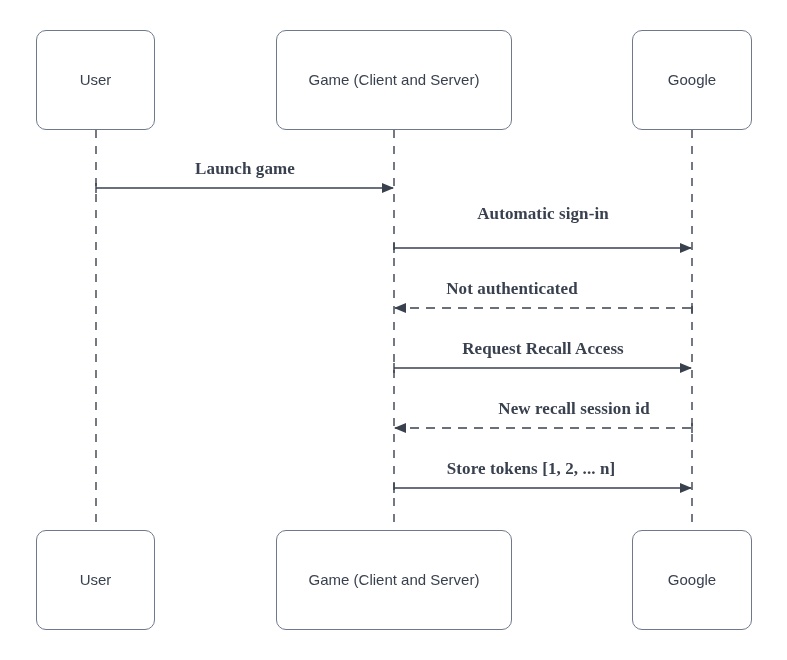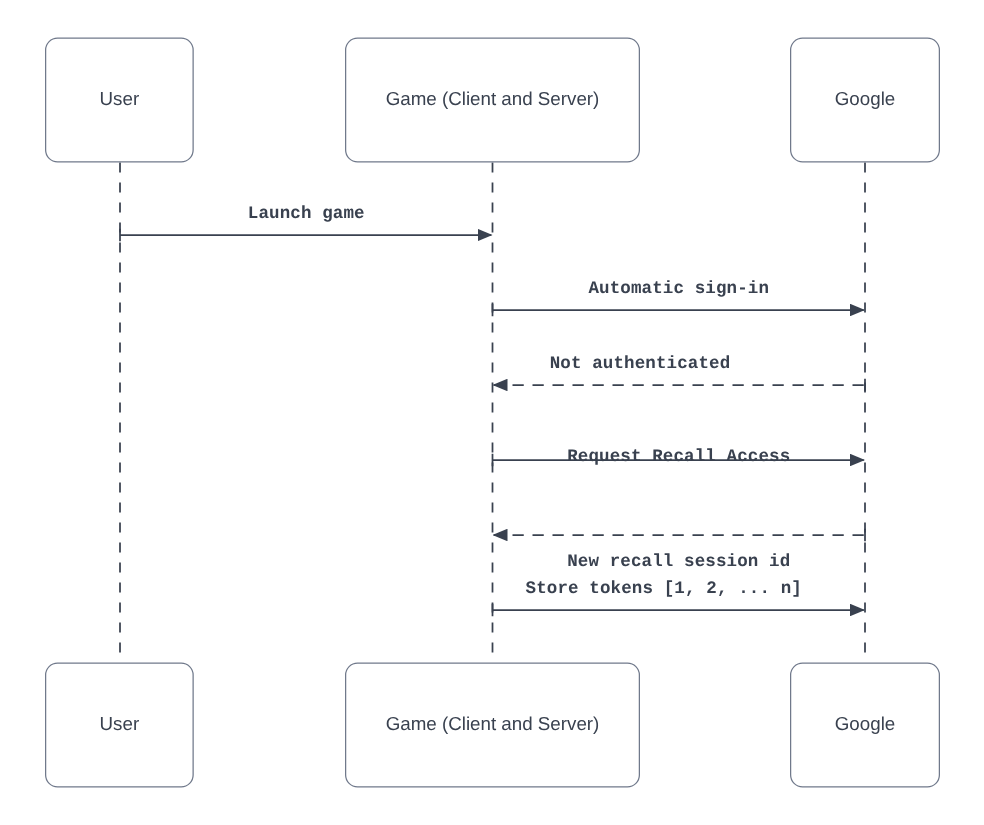--- a/index.html
+++ b/index.html
@@ -41,22 +41,22 @@
     font-family: "Liberation Sans", sans-serif;
     font-size: 15px;
     font-weight: 400;
     color: #39414f;
     line-height: 1.2;
     padding: 0 6px;
     white-space: nowrap;
   }
   .msg-label {
     position: absolute;
-    font-family: Liberation Mono, monospace;
-    font-size: 14px;
+    font-family: Liberation Serif, serif;
+    font-size: 17px;
     font-weight: 700;
     color: #39414f;
     white-space: nowrap;
     transform: translate(-50%, -100%);
     letter-spacing: 0.1px;
   }
 </style>
 </head>
 <body>
 
@@ -107,20 +107,20 @@
       </div>
       <div class="participant-box" style="left: 632px; top: 30px; width: 120px; height: 100px;">
         <span class="participant-label">Google</span>
       </div>
       <div class="participant-box" style="left: 632px; top: 530px; width: 120px; height: 100px;">
         <span class="participant-label">Google</span>
       </div>
     </div>
   <div id="labels-layer">
       <div class="msg-label" style="left: 245px; top: 179px;">Launch game</div>
-      <div class="msg-label" style="left: 543px; top: 239px;">Automatic sign-in</div>
+      <div class="msg-label" style="left: 543px; top: 224px;">Automatic sign-in</div>
       <div class="msg-label" style="left: 512px; top: 299px;">Not authenticated</div>
-      <div class="msg-label" style="left: 543px; top: 359px; margin-top: 15px;">Request Recall Access</div>
-      <div class="msg-label" style="left: 543px; top: 419px; margin-top: 39px;">New recall session id</div>
+      <div class="msg-label" style="left: 543px; top: 359px;">Request Recall Access</div>
+      <div class="msg-label" style="left: 574px; top: 419px;">New recall session id</div>
       <div class="msg-label" style="left: 531px; top: 479px;">Store tokens [1, 2, ... n]</div>
     </div>
 
 </div>
 
 </body></html>

